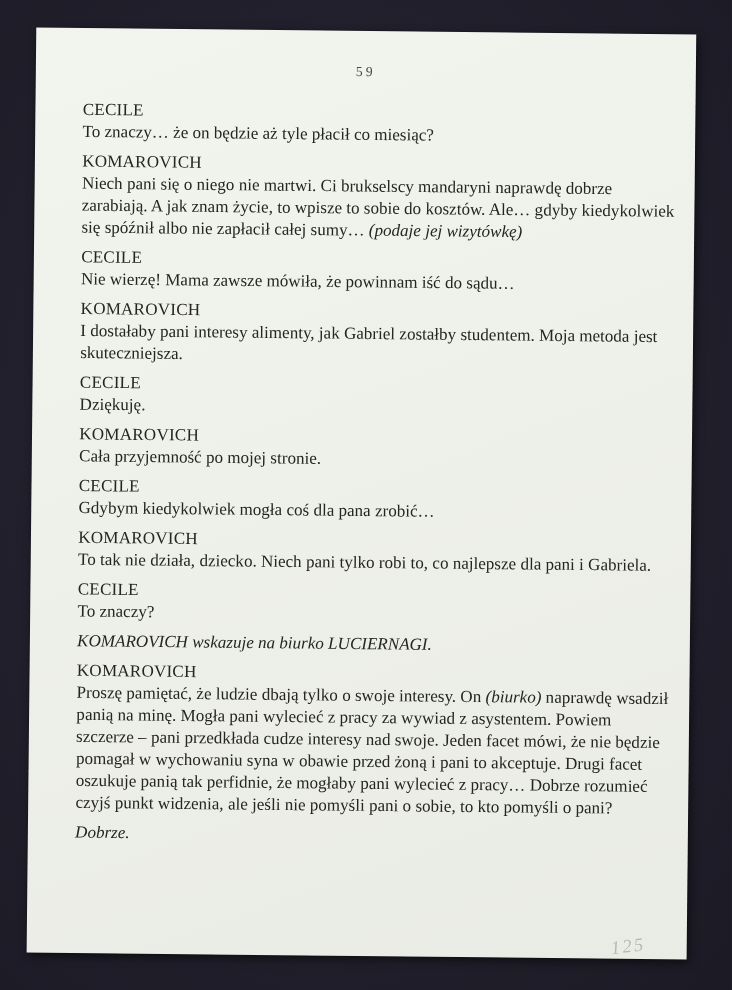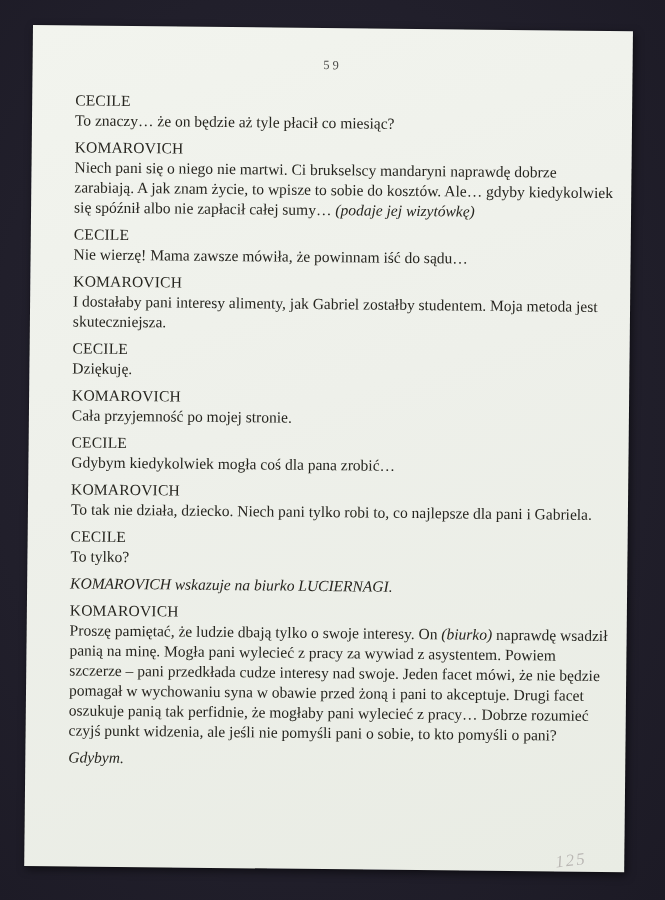--- a/index.html
+++ b/index.html
@@ -92,28 +92,28 @@
         <div class="block">
           <div class="speaker">CECILE</div>
           <div class="text"><span>Gdybym kiedykolwiek mogła coś dla pana zrobić…</span></div>
         </div>
         <div class="block">
           <div class="speaker">KOMAROVICH</div>
           <div class="text"><span>To tak nie działa, dziecko. Niech pani tylko robi to, co najlepsze dla pani i Gabriela.</span></div>
         </div>
         <div class="block">
           <div class="speaker">CECILE</div>
-          <div class="text"><span>To tylko?</span></div>
+          <div class="text"><span>To znaczy?</span></div>
         </div>
         <div class="block stage">
           <div class="text"><span class="it">KOMAROVICH wskazuje na biurko LUCIERNAGI.</span></div>
         </div>
         <div class="block">
           <div class="speaker">KOMAROVICH</div>
           <div class="text"><span>Proszę pamiętać, że ludzie dbają tylko o swoje interesy. On </span><span class="it">(biurko)</span><span> naprawdę wsadził panią na minę. Mogła pani wylecieć z pracy za wywiad z asystentem. Powiem szczerze – pani przedkłada cudze interesy nad swoje. Jeden facet mówi, że nie będzie pomagał w wychowaniu syna w obawie przed żoną i pani to akceptuje. Drugi facet oszukuje panią tak perfidnie, że mogłaby pani wylecieć z pracy… Dobrze rozumieć czyjś punkt widzenia, ale jeśli nie pomyśli pani o sobie, to kto pomyśli o pani?</span></div>
         </div>
         <div class="block stage">
-          <div class="text"><span class="it">Gdybym.</span></div>
+          <div class="text"><span class="it">Dobrze.</span></div>
         </div>
       </div>
     <div class="pencil-number">125</div>
   </div>
 </div>
 
 </body></html>

